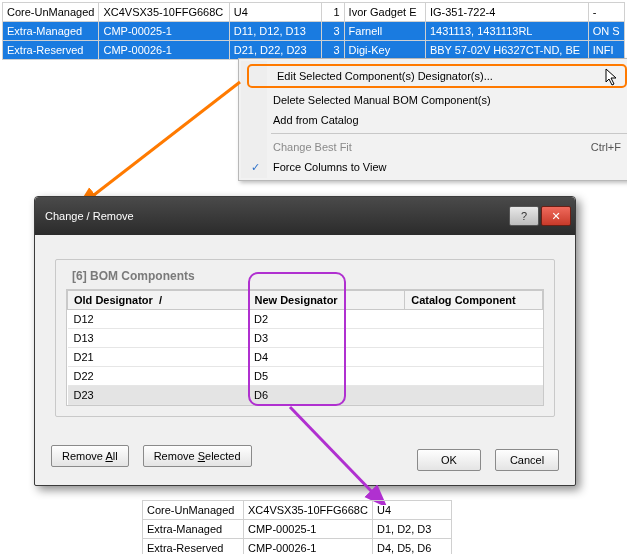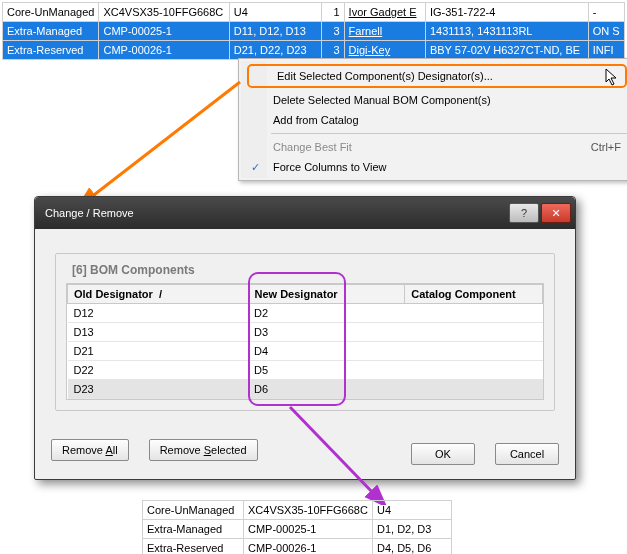--- a/index.html
+++ b/index.html
@@ -3,48 +3,48 @@
 <meta charset="utf-8">
 <style>
   html,body{margin:0;padding:0;font-family:"Segoe UI",Tahoma,Arial,sans-serif;font-size:11px;color:#000;background:#fff;width:627px;height:554px;overflow:hidden;position:relative;}
   .top-grid{position:absolute;left:2px;top:2px;width:623px;border-collapse:collapse;background:#fff;}
   .top-grid td{border:1px solid #d0d0d0;padding:2px 4px;height:14px;white-space:nowrap;overflow:hidden;}
   .top-grid tr.sel td{background:#1a7be0;color:#fff;}
   .top-grid .c1{width:84px;}
   .top-grid .c2{width:124px;}
   .top-grid .c3{width:100px;}
   .top-grid .c4{width:28px;text-align:right;}
-  .top-grid .c5{width:80px;text-decoration:underline;}
+  .top-grid .c5{width:80px;}
   .top-grid .c6{width:160px;}
   .top-grid .c7{width:28px;}
   .ctx-menu{position:absolute;left:238px;top:58px;width:388px;background:#f2f2f2;border:1px solid #b8b8b8;box-shadow:2px 2px 4px rgba(0,0,0,0.25);padding:3px 4px;}
   .ctx-item{display:flex;align-items:center;height:20px;padding:0 10px 0 30px;position:relative;}
   .ctx-item .kbd{margin-left:auto;color:#555;}
   .ctx-item.disabled{color:#8a8a8a;}
   .ctx-item.highlight{border:2px solid #ff7a00;border-radius:5px;margin:2px 4px;padding:0 8px 0 28px;height:20px;}
   .ctx-sep{height:1px;background:#c8c8c8;margin:3px 2px 3px 28px;}
   .ctx-gutter{position:absolute;left:2px;top:2px;bottom:2px;width:26px;background:#eee;}
   .ctx-check{position:absolute;left:8px;color:#2a6fc9;}
   .cursor{position:absolute;}
   .dialog{position:absolute;left:34px;top:196px;width:540px;border:1px solid #3b3b3b;border-radius:4px 4px 2px 2px;box-shadow:4px 4px 10px rgba(0,0,0,0.45);background:#f0f0f0;}
-  .titlebar{height:32px;background:linear-gradient(#4a4a4a,#2b2b2b);border-radius:4px 4px 0 0;display:flex;align-items:center;color:#fff;padding:0 4px 0 10px;}
+  .titlebar{height:38px;background:linear-gradient(#4a4a4a,#2b2b2b);border-radius:4px 4px 0 0;display:flex;align-items:center;color:#fff;padding:0 4px 0 10px;}
   .titlebar .title{font-size:11px;}
   .titlebtn{width:28px;height:18px;border:1px solid #555;margin-left:2px;display:flex;align-items:center;justify-content:center;border-radius:2px;background:linear-gradient(#e8e8e8,#bcbcbc);color:#333;font-size:11px;}
   .titlebtn.close{background:linear-gradient(#ef6a5c,#c83a2a);color:#fff;border-color:#6a1f15;}
   .dlg-body{padding:24px 20px 12px 20px;}
   .group{border:1px solid #c9c9c9;border-radius:2px;padding:10px 10px 10px 10px;background:#f0f0f0;}
   .group-title{color:#7a7a7a;font-weight:bold;font-size:12px;margin:-18px 0 6px 2px;background:#f0f0f0;display:inline-block;padding:0 4px;}
   .dt{width:100%;border-collapse:collapse;background:#fff;}
   .dt th{background:#f3f3f3;border:1px solid #c9c9c9;text-align:left;font-weight:bold;padding:3px 6px;font-size:11px;}
   .dt td{border-bottom:1px solid #e6e6e6;padding:2px 6px;height:14px;}
   .dt-wrap{border:1px solid #c9c9c9;}
   .dt .col-old{width:38%;}
   .dt .col-new{width:33%;}
   .dt tr.selrow td{background:#e4e4e4;}
-  .dlg-buttons{display:flex;align-items:center;padding:12px 16px 14px 16px;gap:20px;}
+  .dlg-buttons{display:flex;align-items:center;padding:12px 16px 14px 16px;gap:14px;}
   .btn{height:22px;border:1px solid #8a8a8a;background:linear-gradient(#fefefe,#e4e4e4);border-radius:2px;padding:0 10px;font-family:inherit;font-size:11px;}
   .btn.primary{min-width:64px;margin-top:8px;}
   .spacer{flex:1;}
   .hl-purple{position:absolute;border:2.5px solid #b030d0;border-radius:10px;pointer-events:none;}
   .result-grid{position:absolute;left:142px;top:500px;border-collapse:collapse;}
   .result-grid td{border:1px solid #d0d0d0;padding:2px 4px;height:14px;white-space:nowrap;font-size:11px;}
   .result-grid .r1{width:92px;}
   .result-grid .r2{width:120px;}
   .result-grid .r3{width:70px;}
   svg.arrow{position:absolute;pointer-events:none;}

